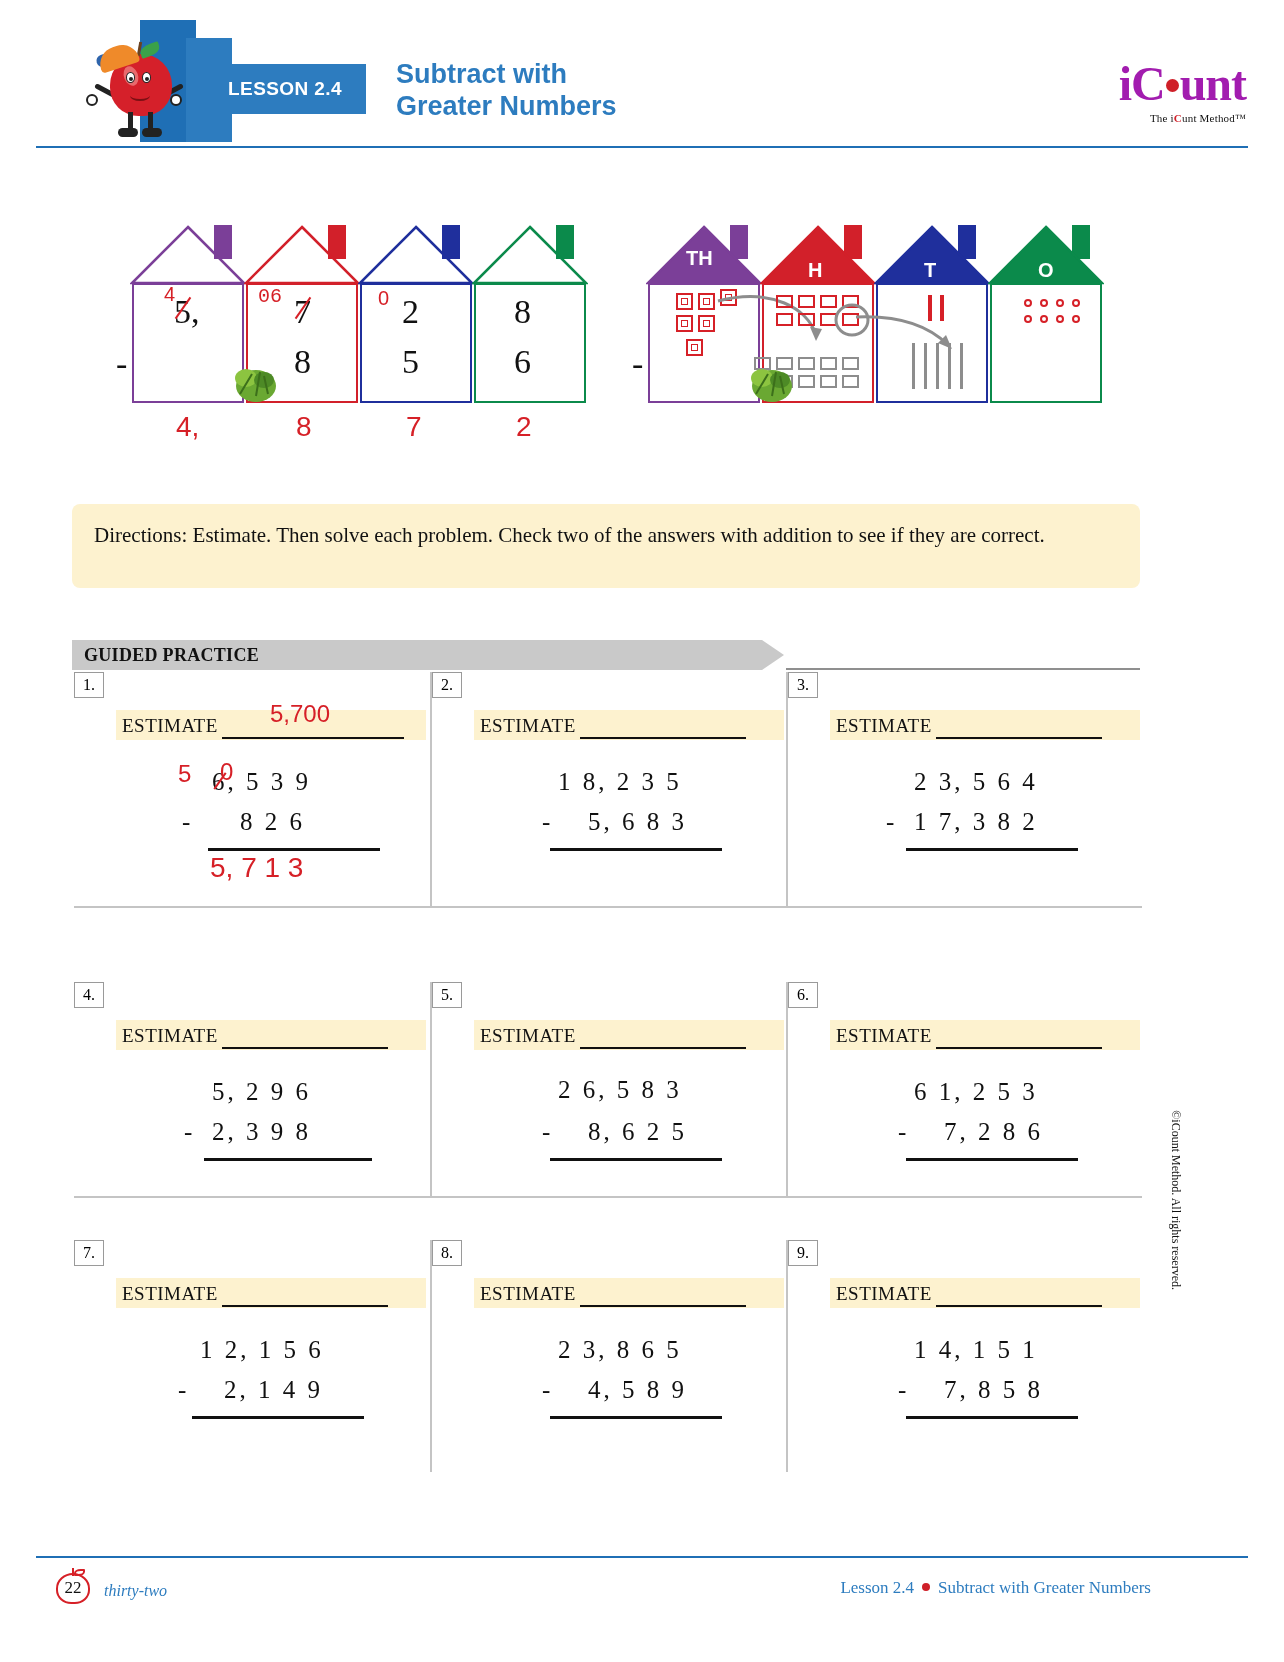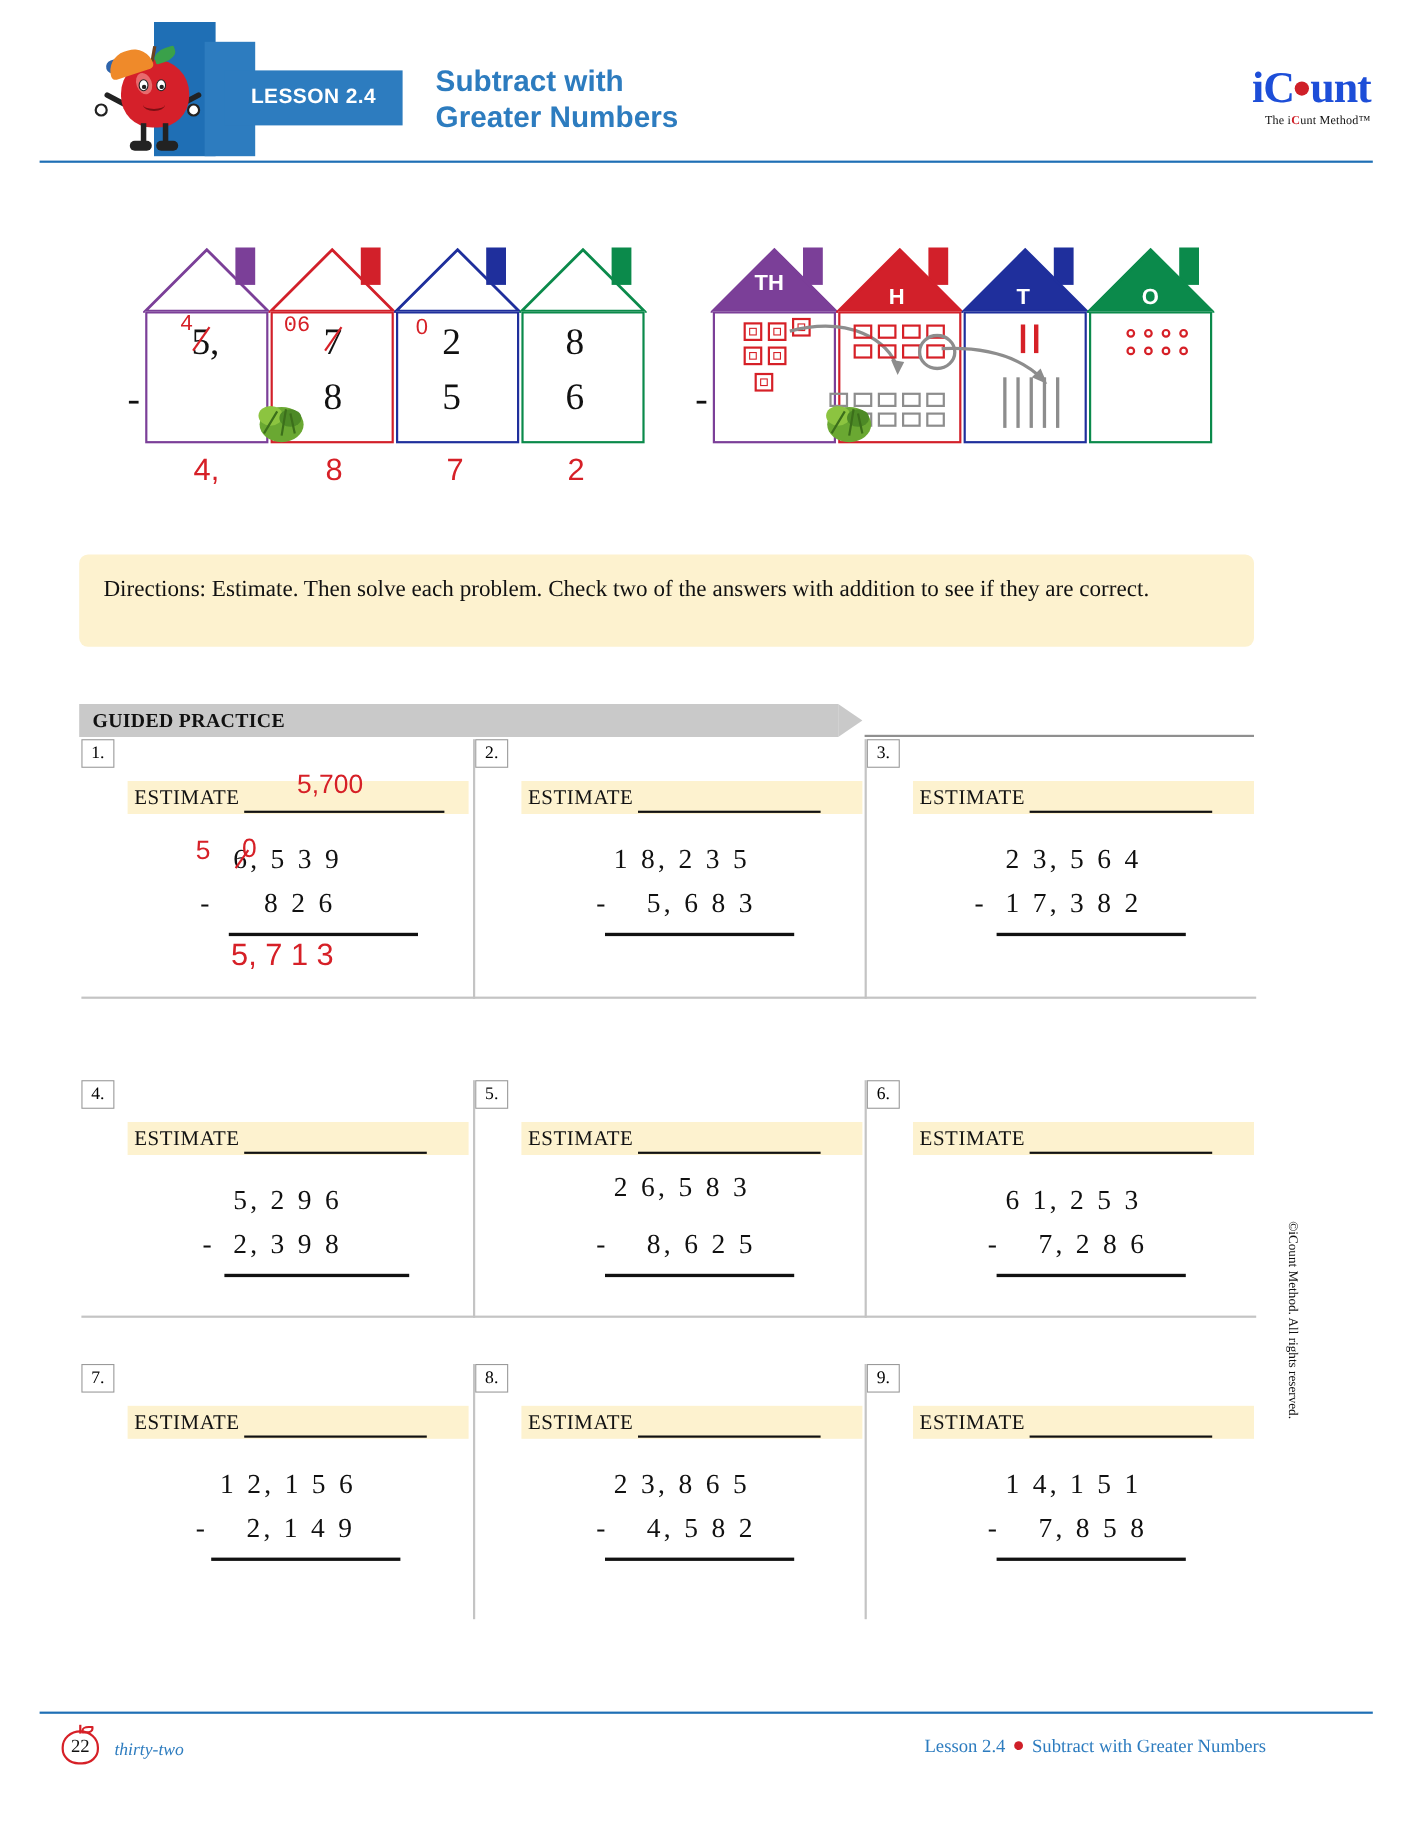--- a/index.html
+++ b/index.html
@@ -47,21 +47,21 @@
     background:#2d7cbf; color:#fff; font-family:"Liberation Sans", sans-serif;
     font-weight:bold; font-size:19px; letter-spacing:.4px;
     display:flex; align-items:center; justify-content:center;
   }
   .lesson-title {
     position:absolute; left:396px; top:58px; width:560px;
     color:#2d7cbf; font-family:"Liberation Sans", sans-serif; font-weight:bold;
     font-size:27px; line-height:32px;
   }
   .brand { position:absolute; right:38px; top:56px; width:220px; text-align:right; }
-  .brand-main { font-family:"Liberation Serif", serif; font-size:40px; font-weight:bold; color:#1d4ed8; letter-spacing:-1px; }
+  .brand-main { font-family:"Liberation Serif", serif; font-size:48px; font-weight:bold; color:#a21caf; letter-spacing:-1px; }
   .brand-dot { display:inline-block; width:13px; height:13px; border-radius:50%; background:#cf1f28; vertical-align:middle; margin:0 1px; position:relative; top:-3px;}
   .brand-sub { font-family:"Liberation Serif", serif; font-size:11px; color:#111; margin-top:1px; letter-spacing:.2px;}
   .brand-sub .red { color:#cf1f28; font-weight:bold; }
 
   
   .model-area { position:absolute; left:0; top:190px; width:1284px; height:290px; }
 
   .house-row { position:absolute; }
   .house { position:absolute; }
   .house .body { position:absolute; box-sizing:border-box; background:#fff; }
@@ -411,21 +411,21 @@
     <div class="calc-minus" style="left:110px; top:136px;">-</div>
     <div class="calc" style="left:138px; top:136px;">2, 3 9 8</div>
     <div class="calc-rule" style="left:130px; top:176px; width:168px;"></div>
   </div>
 
   <div class="prob" style="left:432px; top:982px; width:356px; height:230px;">
     <div class="prob-num">5.</div>
     <div class="estimate-box"></div>
     <div class="estimate-label">ESTIMATE</div>
     <div class="estimate-line" style="left:148px; width:166px;"></div>
-    <div class="calc" style="left:126px; top:84px;">2 6, 5 8 3</div>
+    <div class="calc" style="left:126px; top:94px;">2 6, 5 8 3</div>
     <div class="calc-minus" style="left:110px; top:136px;">-</div>
     <div class="calc" style="left:156px; top:136px;">8, 6 2 5</div>
     <div class="calc-rule" style="left:118px; top:176px; width:172px;"></div>
   </div>
 
   <div class="prob" style="left:788px; top:982px; width:356px; height:230px;">
     <div class="prob-num">6.</div>
     <div class="estimate-box"></div>
     <div class="estimate-label">ESTIMATE</div>
     <div class="estimate-line" style="left:148px; width:166px;"></div>
@@ -450,21 +450,21 @@
     <div class="calc-rule" style="left:118px; top:176px; width:172px;"></div>
   </div>
 
   <div class="prob" style="left:432px; top:1240px; width:356px; height:230px;">
     <div class="prob-num">8.</div>
     <div class="estimate-box"></div>
     <div class="estimate-label">ESTIMATE</div>
     <div class="estimate-line" style="left:148px; width:166px;"></div>
     <div class="calc" style="left:126px; top:96px;">2 3, 8 6 5</div>
     <div class="calc-minus" style="left:110px; top:136px;">-</div>
-    <div class="calc" style="left:156px; top:136px;">4, 5 8 2</div>
+    <div class="calc" style="left:156px; top:136px;">4, 5 8 9</div>
     <div class="calc-rule" style="left:118px; top:176px; width:172px;"></div>
   </div>
 
   <div class="prob" style="left:788px; top:1240px; width:356px; height:230px;">
     <div class="prob-num">9.</div>
     <div class="estimate-box"></div>
     <div class="estimate-label">ESTIMATE</div>
     <div class="estimate-line" style="left:148px; width:166px;"></div>
     <div class="calc" style="left:126px; top:96px;">1 4, 1 5 1</div>
     <div class="calc-minus" style="left:110px; top:136px;">-</div>

